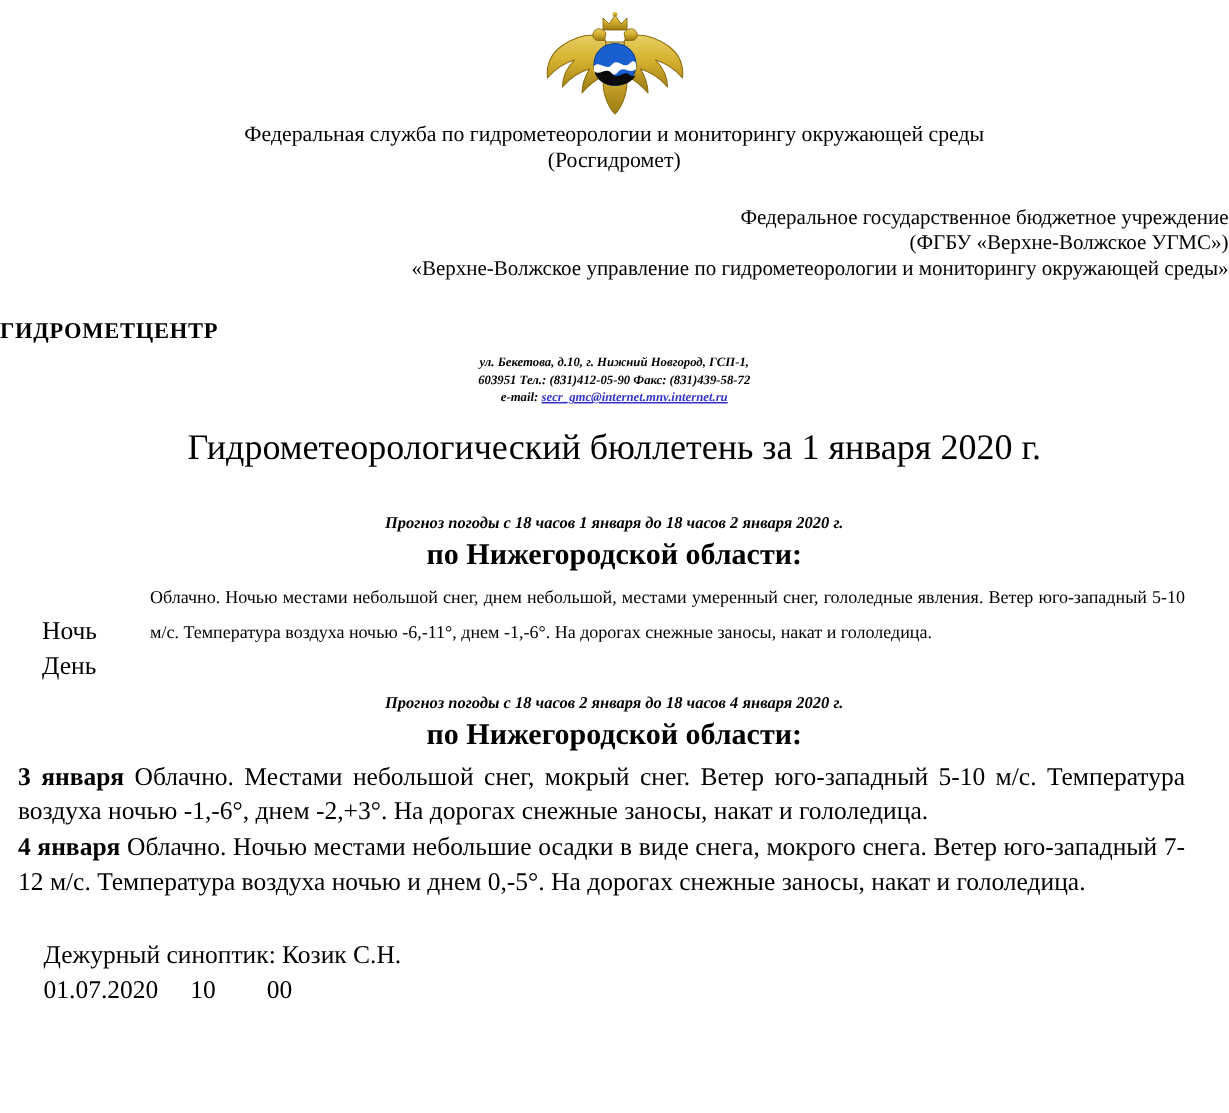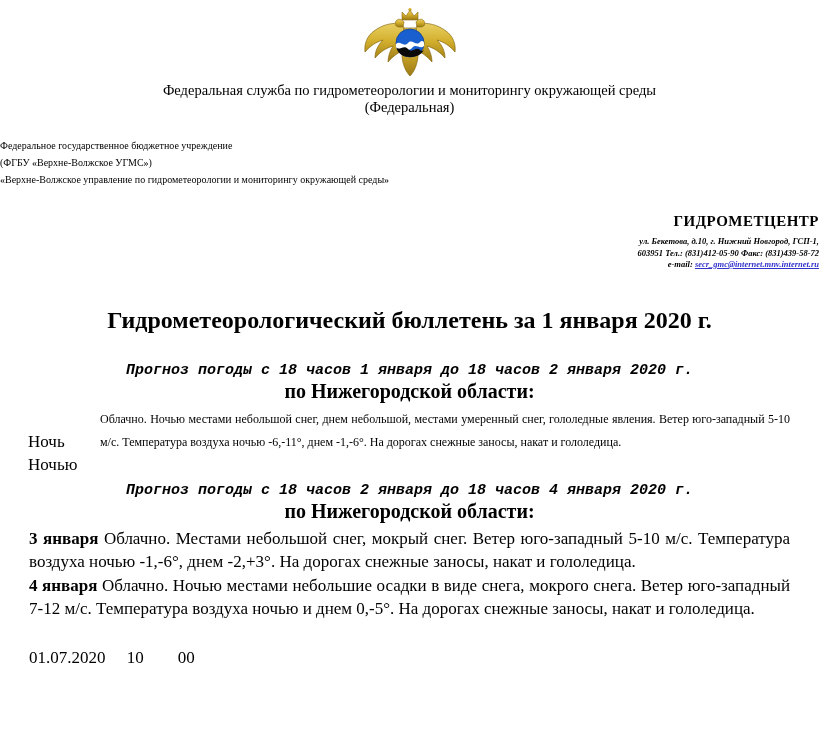--- a/index.html
+++ b/index.html
@@ -37,65 +37,64 @@
   }
 
   
   .org-top {
     text-align: center;
     font-size: 14.5px;
     line-height: 17px;
     margin-top: 4px;
   }
   .org-block {
-    text-align: left;
-    font-size: 10px;
+    text-align: right;
+    font-size: 14px;
     line-height: 17px;
     margin-top: 21px;
   }
   .center-name {
-    text-align: right;
+    text-align: left;
     font-weight: bold;
     font-size: 15px;
     letter-spacing: 0.5px;
     margin-top: 25px;
   }
   .contacts {
-    text-align: right;
+    text-align: center;
     font-style: italic;
     font-weight: bold;
     font-size: 8.5px;
     line-height: 11.5px;
     margin-top: 6px;
   }
   .contacts .mail-link {
     color: #3333cc;
   }
 
   
   .bulletin-title {
     text-align: center;
-    font-weight: bold;
+    font-weight: normal;
     font-size: 24px;
     line-height: 28px;
-    margin-top: 35px;
+    margin-top: 14px;
   }
 
   
   .forecast-head {
     text-align: center;
     margin-top: 26px;
   }
   .forecast-head .line1 {
     font-weight: bold;
     font-style: italic;
-    font-size: 15px;
+    font-size: 11px;
     line-height: 21px;
     display: block;
-    font-family: Liberation Mono, monospace;
   }
   .forecast-head .line2 {
     font-weight: bold;
     font-size: 20px;
     line-height: 21px;
     display: block;
   }
 
   .daynight-block {
     margin-top: 6px;
@@ -116,21 +115,21 @@
   }
   .body-text {
     font-size: 12px;
     line-height: 23px;
     text-align: justify;
     text-justify: inter-word;
   }
 
   .para-block {
     margin-top: 5px;
-    padding-left: 29px;
+    padding-left: 12px;
     padding-right: 29px;
   }
   .para-block p {
     margin: 0;
     font-size: 17px;
     line-height: 23px;
     text-align: justify;
     text-justify: inter-word;
   }
   .para-block p + p {
@@ -179,21 +178,21 @@
       <path d="M42 20 L54 20 L56 46 C56 56 52 64 48 68 C44 64 40 56 40 46 Z" fill="url(#gold)" stroke="#8a6a10" stroke-width="0.7"></path>
 
       <circle cx="48" cy="35" r="14" fill="#1a5fd0" stroke="#0d3f93" stroke-width="0.8"></circle>
       <path d="M34 36 C38 32 42 40 46 35 C50 30 54 39 58 34 C60 32 62 33 62 35 L62 38 C58 42 54 35 50 40 C46 45 42 37 38 41 C36 43 34 41 34 39 Z" fill="#ffffff"></path>
       <path d="M34.2 39.5 C38 43 42 36 46 41 C50 46 54 38 58 42 C59.5 43.5 61 43 62 41.5 C60 46.5 54.6 49 48 49 C41.4 49 36 46 34.2 39.5 Z" fill="#0a0a0a"></path>
     </svg>
   </div>
 
   <div class="org-top">
     <div>Федеральная служба по гидрометеорологии и мониторингу окружающей среды</div>
-    <div>(Федеральная)</div>
+    <div>(Росгидромет)</div>
   </div>
 
   <div class="org-block">
     <div>Федеральное государственное бюджетное учреждение</div>
     <div>(ФГБУ «Верхне-Волжское УГМС»)</div>
     <div>«Верхне-Волжское управление по гидрометеорологии и мониторингу окружающей среды»</div>
   </div>
 
   <div class="center-name">ГИДРОМЕТЦЕНТР</div>
 
@@ -209,32 +208,33 @@
   <div class="bulletin-title">Гидрометеорологический бюллетень за 1 января 2020 г.</div>
 
   <div class="forecast-head">
     <span class="line1">Прогноз погоды с 18 часов 1 января до 18 часов 2 января 2020 г.</span>
     <span class="line2">по Нижегородской области:</span>
   </div>
 
   <div class="daynight-block">
     <div class="daynight-labels">
       <div>Ночь</div>
-      <div>Ночью</div>
+      <div>День</div>
     </div>
     <div class="body-text">Облачно. Ночью местами небольшой снег, днем небольшой, местами умеренный снег, гололедные явления. Ветер юго-западный 5-10 м/с. Температура воздуха ночью -6,-11°, днем -1,-6°. На дорогах снежные заносы, накат и гололедица.</div>
   </div>
 
   <div class="forecast-head">
     <span class="line1">Прогноз погоды с 18 часов 2 января до 18 часов 4 января 2020 г.</span>
     <span class="line2">по Нижегородской области:</span>
   </div>
 
   <div class="para-block">
     <p><span class="day-label">3 января</span><span> Облачно. Местами небольшой снег, мокрый снег. Ветер юго-западный 5-10 м/с. Температура воздуха ночью -1,-6°, днем -2,+3°. На дорогах снежные заносы, накат и гололедица.</span></p>
     <p><span class="day-label">4 января</span><span> Облачно. Ночью местами небольшие осадки в виде снега, мокрого снега. Ветер юго-западный 7-12 м/с. Температура воздуха ночью и днем 0,-5°. На дорогах снежные заносы, накат и гололедица.</span></p>
   </div>
 
   <div class="footer">
+    <div>Дежурный синоптик: Козик С.Н.</div>
     <div class="stamp">01.07.2020     10        00</div>
   </div>
 
 </div>
 
 </body></html>

